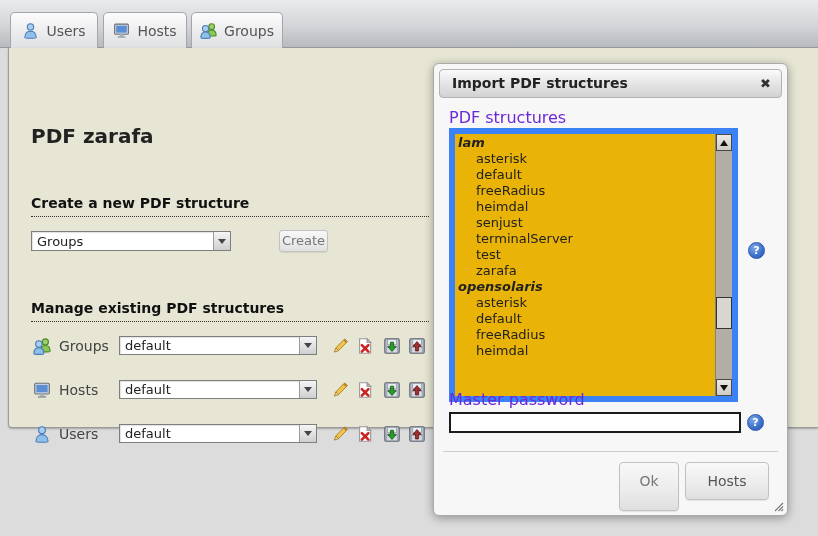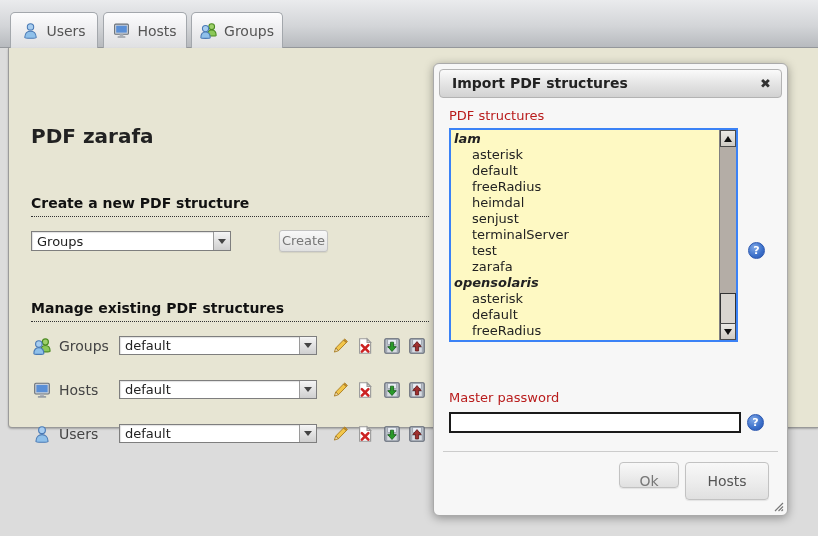--- a/index.html
+++ b/index.html
@@ -74,25 +74,25 @@
     box-shadow:0 2px 10px rgba(0,0,0,.35);
     text-decoration:underline;
   }
   .dlg-titlebar {
     position:absolute; left:5px; right:5px; top:5px; height:29px;
     background:linear-gradient(180deg,#fafafa 0%,#e3e3e3 55%,#d2d2d2 100%);
     border:1px solid #b3b3b3; border-radius:4px;
   }
   .dlg-title { position:absolute; left:12px; top:0; line-height:27px; font-size:14px; font-weight:bold; color:#222; }
   .dlg-close { position:absolute; right:10px; top:0; line-height:27px; font-size:13px; font-weight:bold; color:#333; cursor:pointer; }
-  .dlg-label { position:absolute; left:15px; font-size:13px; color:#b91c1c; }
+  .dlg-label { position:absolute; left:15px; font-size:16px; color:#6d28d9; }
 
   .listbox {
-    position:absolute; left:15px; top:64px; width:289px; height:214px;
-    background:#fef9c3; border:2px solid #3b82f6; overflow:hidden;
+    position:absolute; left:15px; top:64px; width:289px; height:274px;
+    background:#eab308; border:6px solid #3b82f6; overflow:hidden;
   }
   .list-inner { position:absolute; left:0; top:1px; right:17px; }
   .li { line-height:16px; font-size:13px; color:#222; padding-left:21px; white-space:nowrap; cursor:pointer; }
   .li.group { font-weight:bold; font-style:italic; padding-left:3px; }
 
   .vscroll { position:absolute; right:0; top:0; bottom:0; width:17px; background:#b4ada6; border-left:1px solid #808080; }
   .sbtn {
     position:absolute; left:0; width:16px; height:17px;
     background:linear-gradient(180deg,#eceae6,#cfcbc4);
     border:1px solid #4a4a4a;
@@ -110,21 +110,21 @@
     color:#fff; font-weight:bold; font-size:11px; text-align:center; line-height:16px;
     cursor:pointer;
   }
 
   .pw-input {
     position:absolute; left:15px; top:348px; width:292px; height:21px;
     border:2px solid #1b1b1b; background:#fff; font-size:13px; padding:0 4px;
     font-family:inherit;
   }
   .dlg-divider { position:absolute; left:9px; right:9px; top:387px; border-top:1px solid #ccc; }
-  .ok-btn { position:absolute; left:185px; top:398px; width:60px; height:26px; font-size:14px; }
+  .ok-btn { position:absolute; left:185px; top:398px; width:60px; height:49px; font-size:14px; }
   .cancel-btn { position:absolute; left:251px; top:398px; width:84px; height:38px; font-size:14px; color:#555; }
   .resize-handle { position:absolute; right:3px; bottom:3px; width:13px; height:13px; cursor:nwse-resize; }
 </style>
 </head>
 <body>
 
 <svg width="0" height="0" style="position:absolute">
   <defs>
     <g id="ic-user">
       <circle cx="8" cy="4.6" r="3" fill="#a7cdf0" stroke="#4a7ab5" stroke-width="1"></circle>

